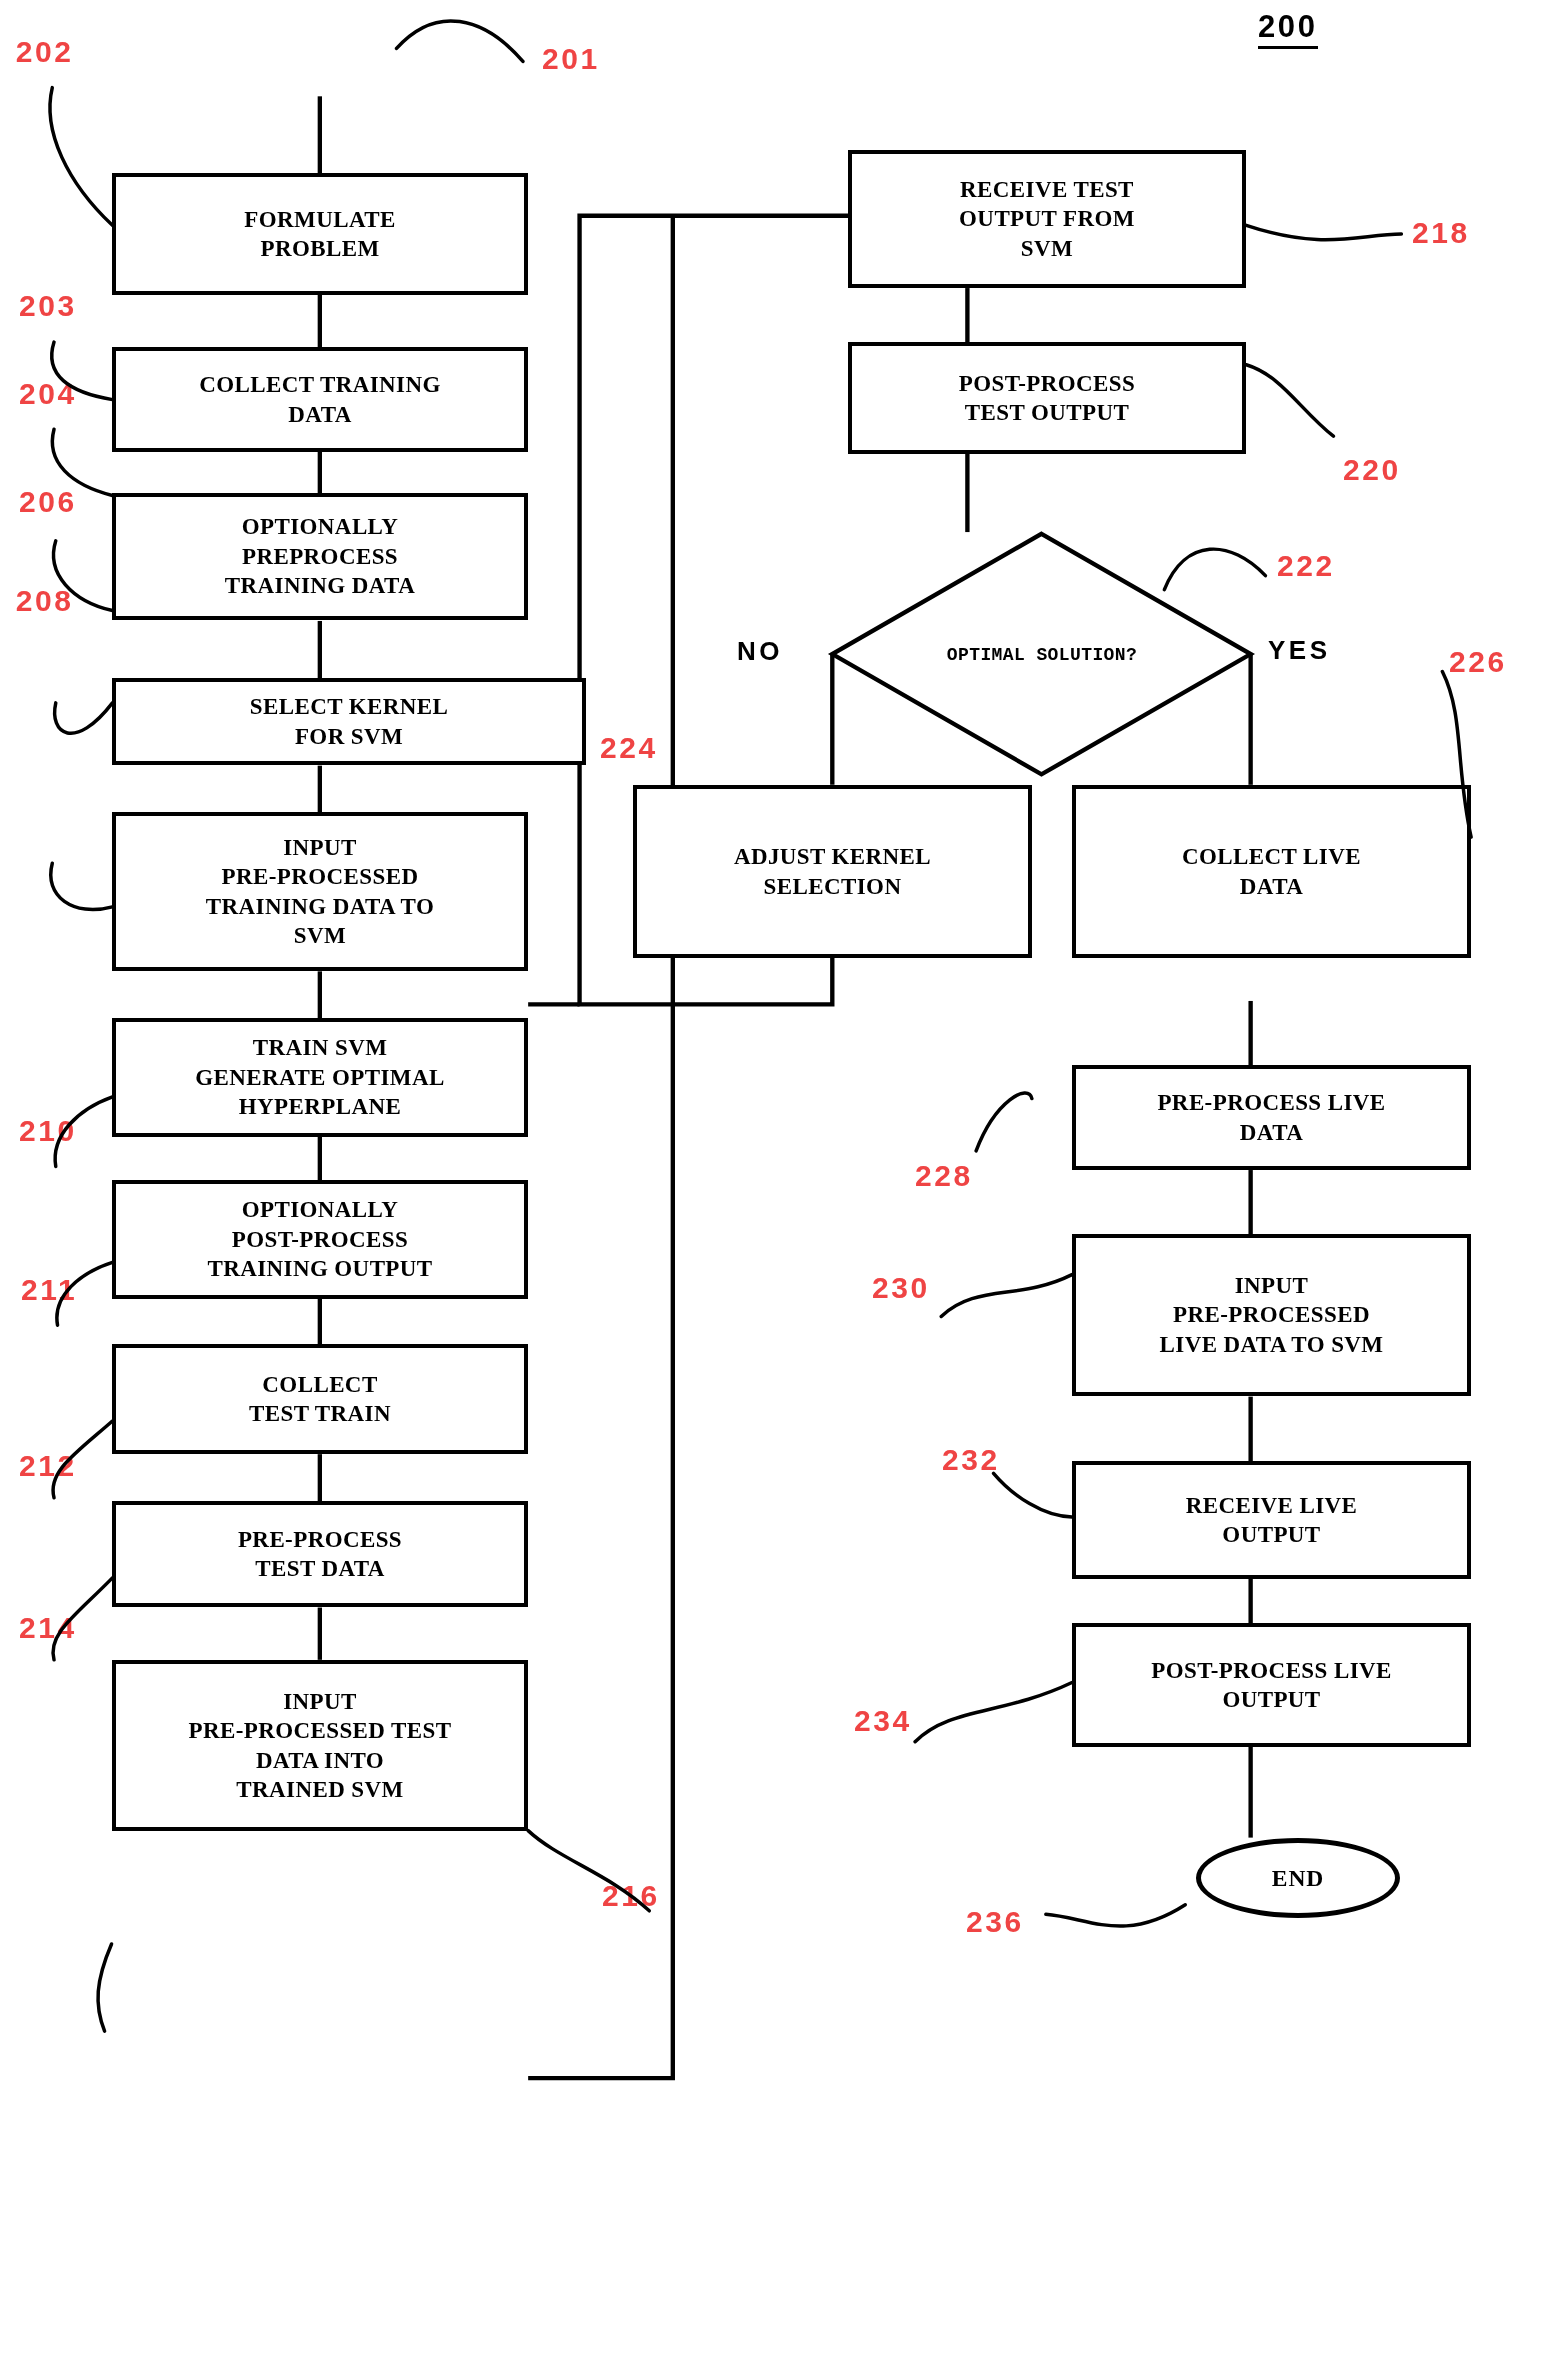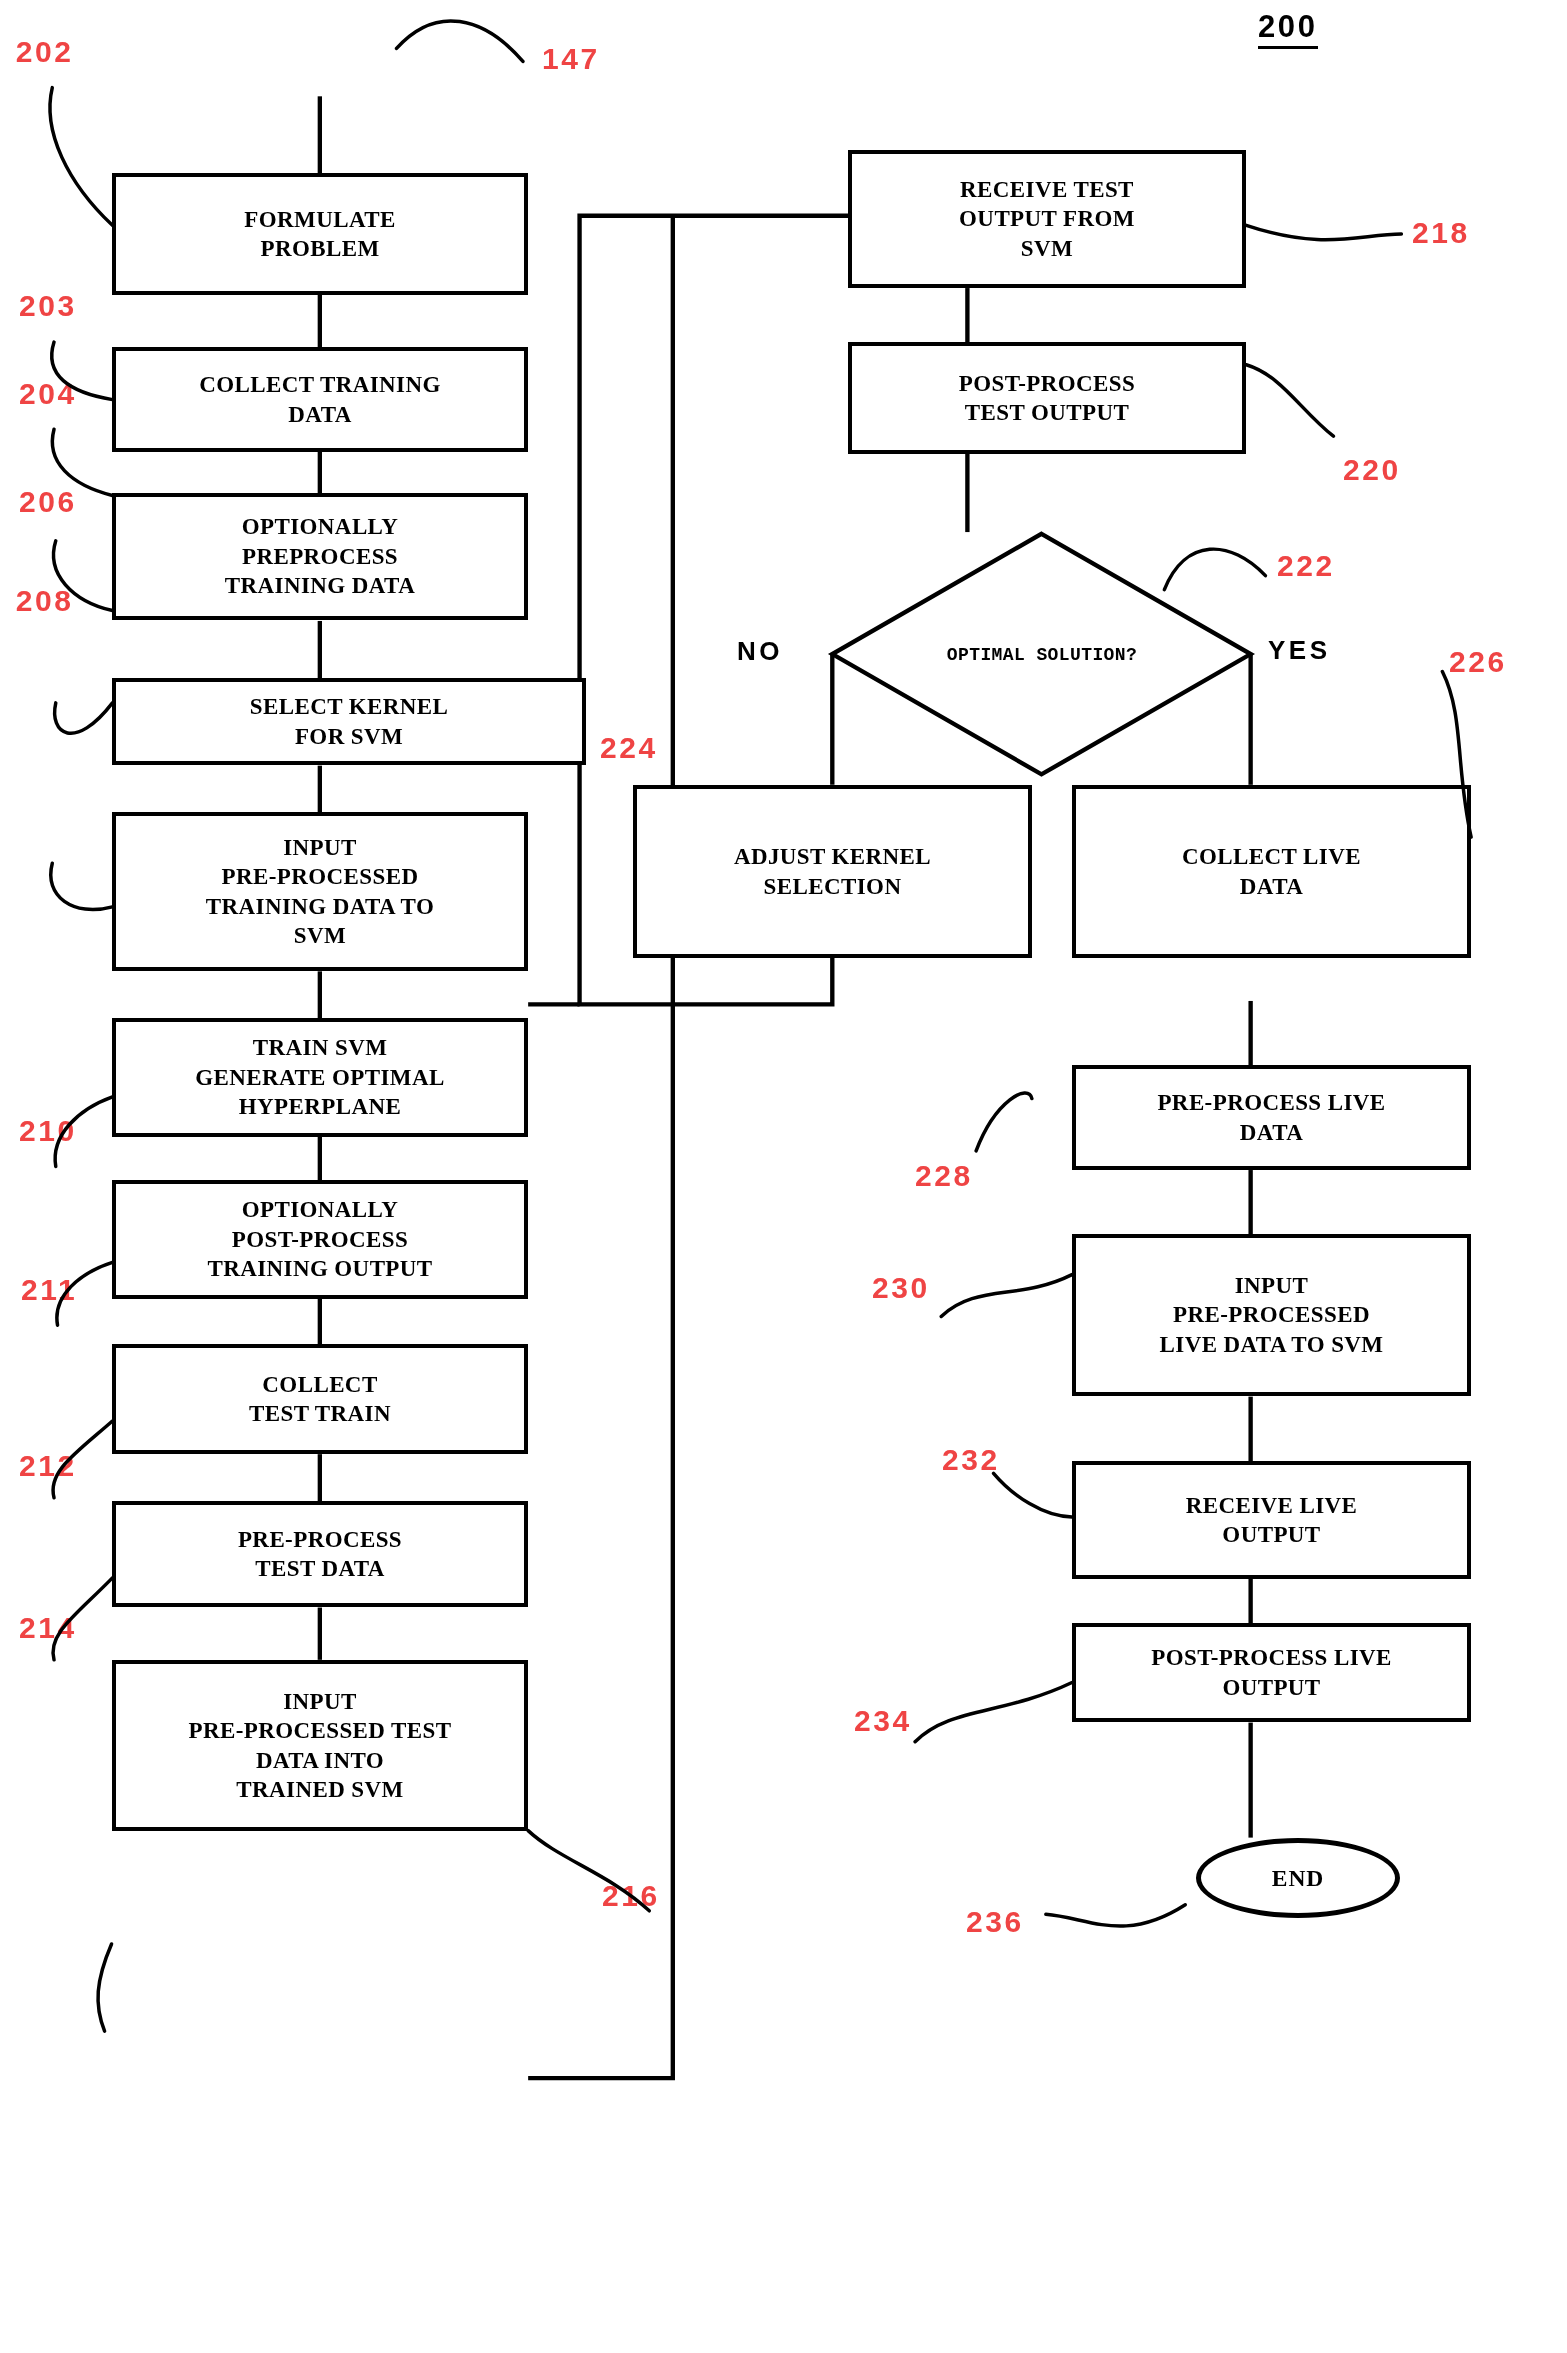--- a/index.html
+++ b/index.html
@@ -66,21 +66,21 @@
       <polyline points="955,1098 955,1152 665,1152 665,247 973,247"></polyline>
 
       <line x1="606" y1="1152" x2="665" y2="1152"></line>
 
       <polyline points="606,2384 772,2384 772,247"></polyline>
     </g>
   </svg>
 
   <div class="figlabel" style="left:1258px;top:8.7px;">200</div>
 
-  <div class="reflabel" style="left:542px;top:42px;">147</div>
+  <div class="reflabel" style="left:542px;top:42px;">201</div>
 
   <div class="terminal" style="left:1196px;top:1838px;width:204px;height:80px;">
     <span>END</span>
   </div>
   <div class="reflabel" style="left:966px;top:1905px;">236</div>
 
   <div class="node" style="left:112px;top:173px;width:416px;height:122px;">
     <span class="txt">FORMULATE
 PROBLEM</span>
   </div>
@@ -191,21 +191,21 @@
 LIVE DATA TO SVM</span>
   </div>
   <div class="reflabel" style="left:872px;top:1271px;">230</div>
 
   <div class="node" style="left:1072px;top:1461px;width:399px;height:118px;">
     <span class="txt">RECEIVE LIVE
 OUTPUT</span>
   </div>
   <div class="reflabel" style="left:942px;top:1443px;">232</div>
 
-  <div class="node" style="left:1072px;top:1623px;width:399px;height:99px;">
+  <div class="node" style="left:1072px;top:1623px;width:399px;height:124px;">
     <span class="txt">POST-PROCESS LIVE
 OUTPUT</span>
   </div>
   <div class="reflabel" style="left:854px;top:1704px;">234</div>
 
   <svg class="wires" viewBox="0 0 1798 2700" xmlns="http://www.w3.org/2000/svg">
     <g stroke="#000" fill="none" stroke-width="4" stroke-linecap="round">
       <path d="M455,55 C500,5 555,18 600,70"></path>
       <path d="M60,100 C48,150 78,210 129,258"></path>
       <path d="M62,392 C50,430 80,450 129,458"></path>

